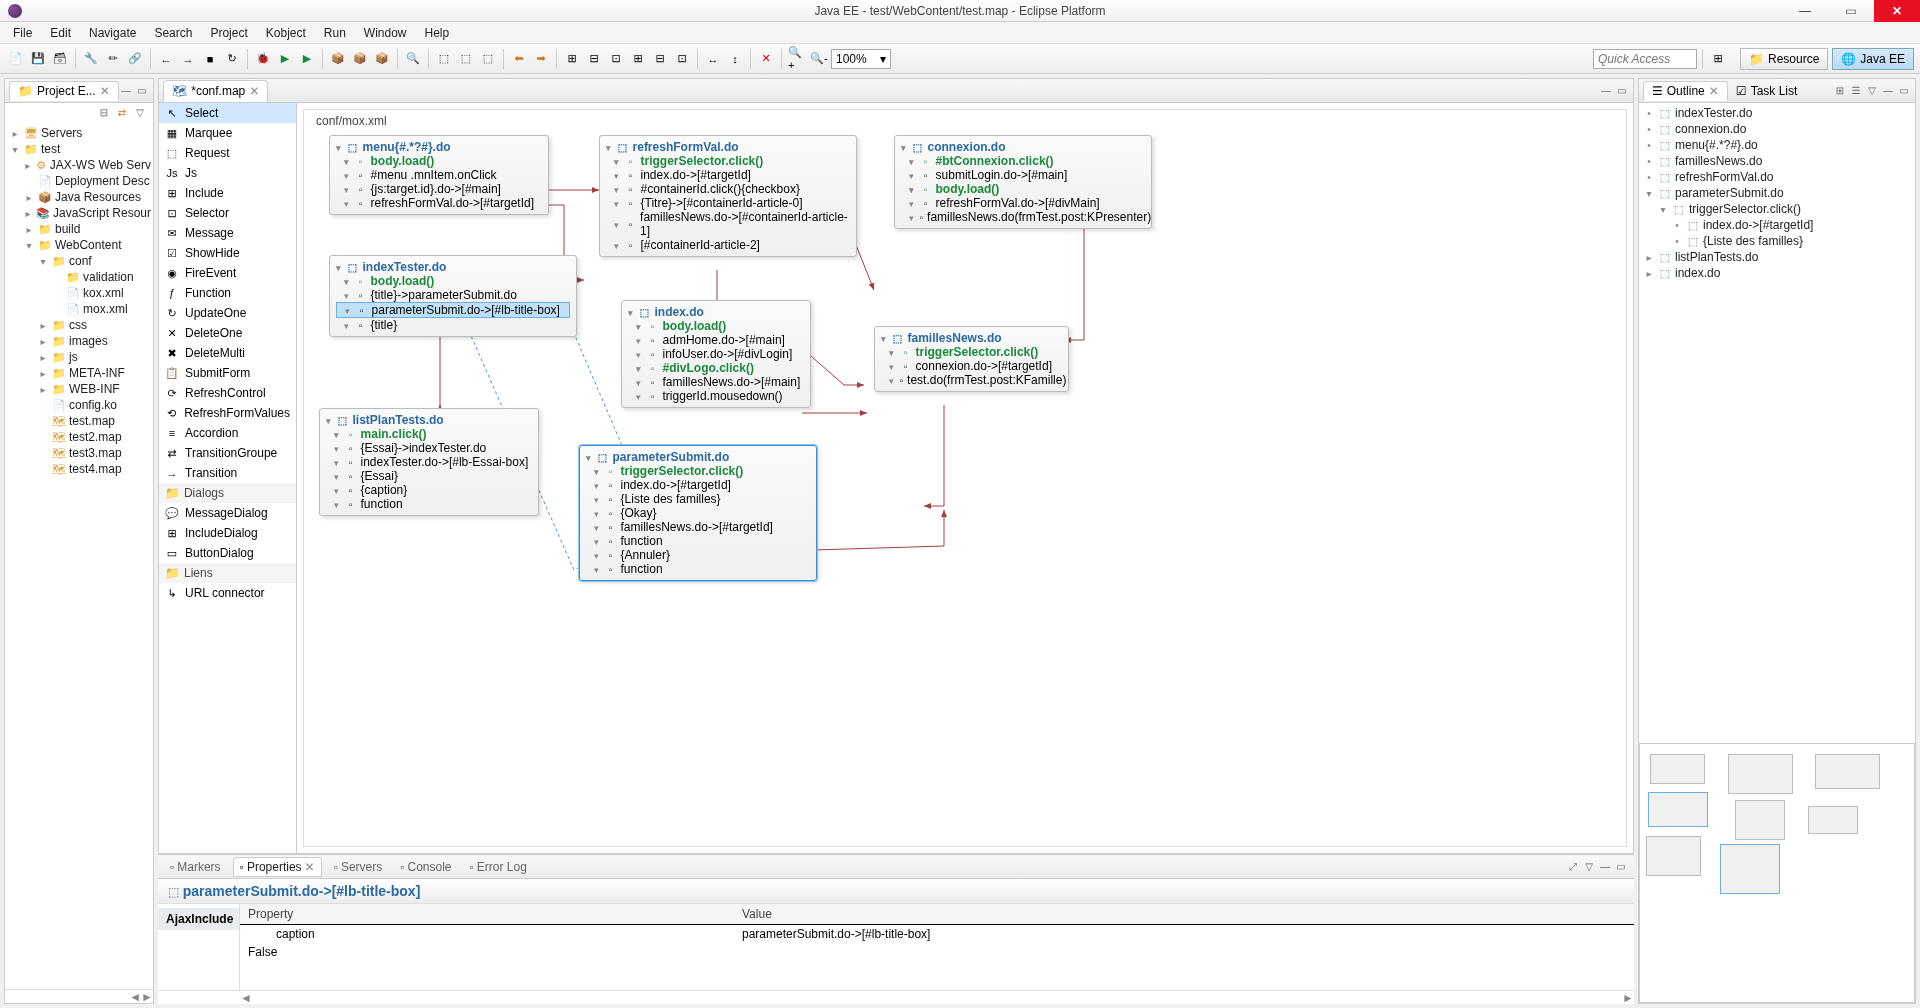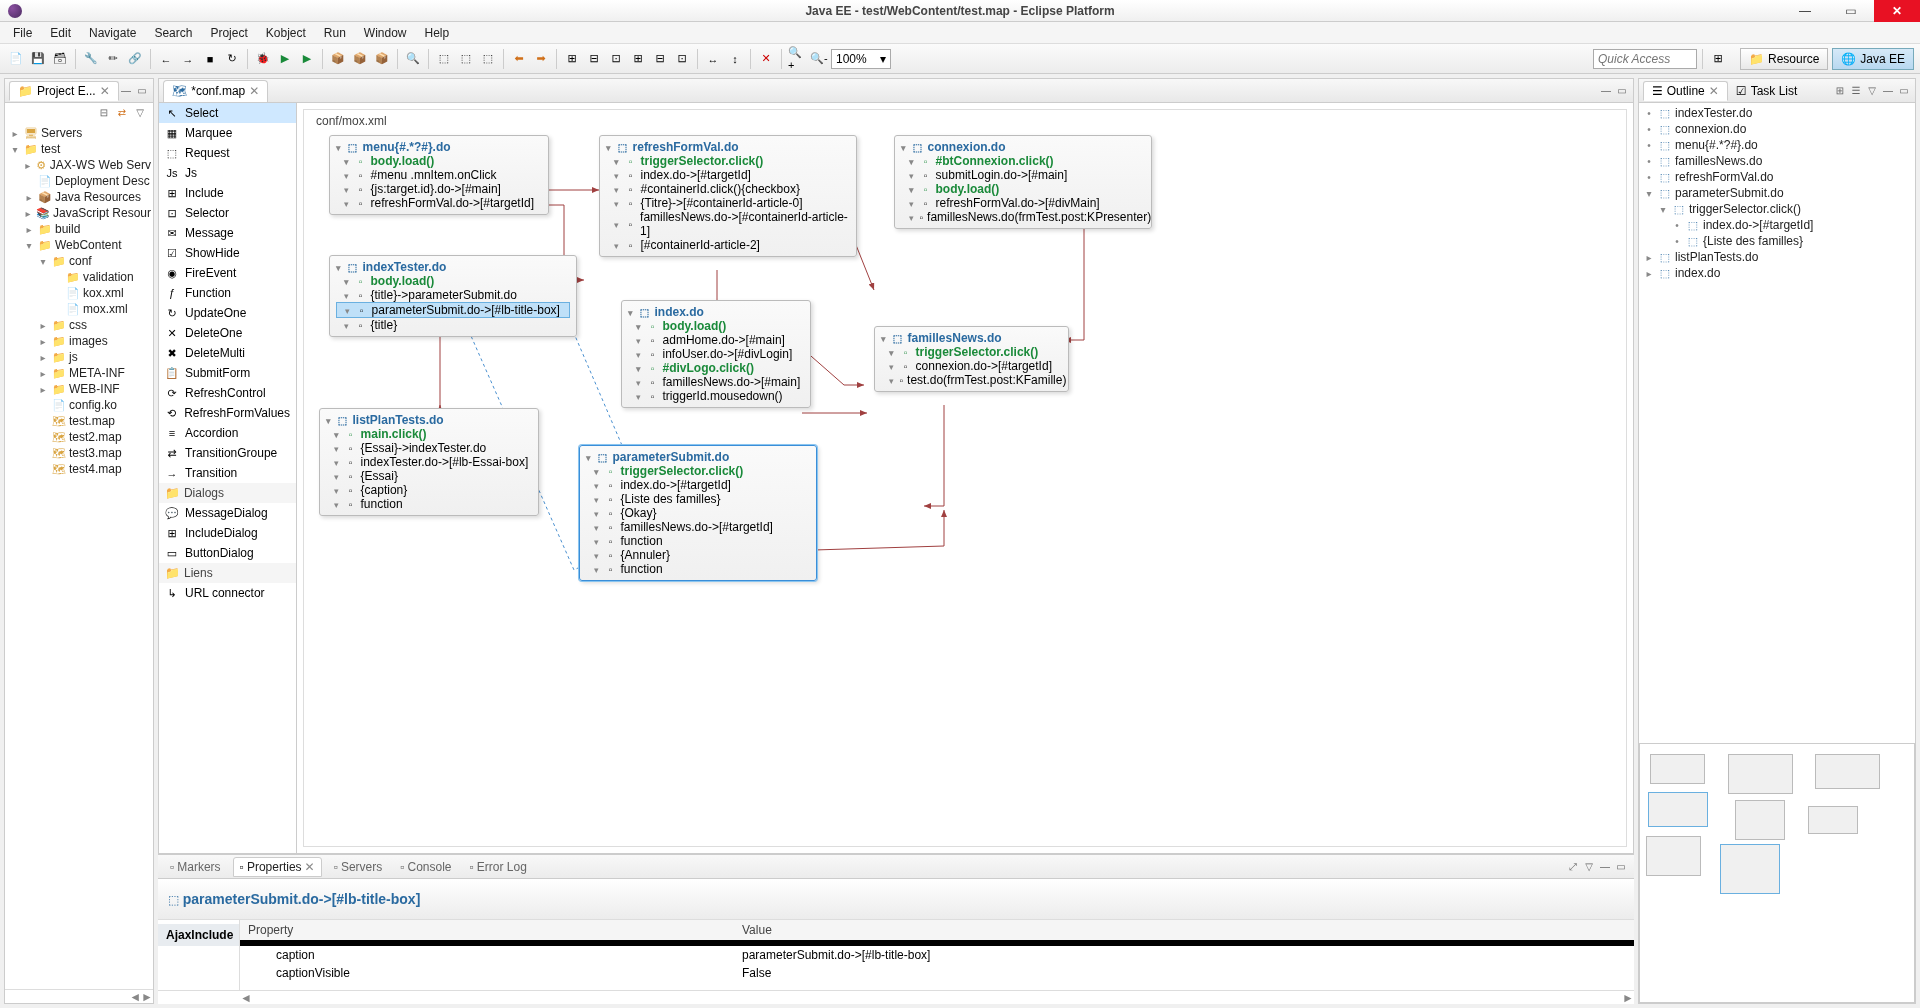--- a/index.html
+++ b/index.html
@@ -1,19 +1,19 @@
 <!DOCTYPE html>
 <html><head>
 <meta charset="utf-8">
 <style>
 * { margin:0; padding:0; box-sizing:border-box; font-family:"Segoe UI",Tahoma,sans-serif; font-size:12px; }
 body { background:#f0f0f0; width:1920px; height:1008px; overflow:hidden; }
 
 .titlebar { height:22px; background:linear-gradient(#fff,#f0f0f0); display:flex; align-items:center; border-bottom:1px solid #ccc; position:relative; }
-.titlebar .title { position:absolute; left:50%; transform:translateX(-50%); color:#444;font-weight:bold; }
+.titlebar .title { position:absolute; left:50%; transform:translateX(-50%); color:#444; }
 .titlebar .winctl { position:absolute; right:0; display:flex; }
 .titlebar .winctl div { width:46px; height:22px; display:flex; align-items:center; justify-content:center; color:#333; }
 .titlebar .winctl .close { background:#e81123; color:#fff; font-weight:bold; }
 .titlebar .eclipse-icon { width:14px; height:14px; margin-left:8px; background:radial-gradient(circle at 30% 30%, #8a4fa0, #4a2a60); border-radius:50%; }
 
 .menubar { height:22px; background:#f5f5f5; display:flex; align-items:center; padding:0 4px; border-bottom:1px solid #ddd; }
 .menubar span { padding:2px 9px; color:#222; cursor:default; }
 
 .toolbar { height:30px; background:linear-gradient(#fbfbfb,#ececec); border-bottom:1px solid #ccc; display:flex; align-items:center; padding:0 6px; gap:2px; }
 .tb-btn { width:20px; height:20px; border:1px solid transparent; border-radius:2px; display:flex; align-items:center; justify-content:center; font-size:11px; }
@@ -60,27 +60,27 @@
 .node-line { display:flex; align-items:center; gap:4px; padding-left:8px; }
 .node-line.b { color:#1a8a3a; font-weight:bold; }
 .node-line.sel { background:#bfe0f8; border:1px solid #6ab0e0; }
 .ic { width:12px; height:12px; display:inline-flex; align-items:center; justify-content:center; font-size:10px; }
 .arrow-ic::before { content:"▾"; color:#888; font-size:9px; margin-right:2px; }
 
 .bottom { height:150px; border-top:1px solid #ccc; background:#fff; display:flex; flex-direction:column; }
 .bottom-tabs { height:24px; display:flex; align-items:center; padding:0 6px; gap:6px; background:linear-gradient(#f8f8f8,#ececec); border-bottom:1px solid #ccc; }
 .btab { padding:2px 6px; color:#666; display:flex; align-items:center; gap:3px; }
 .btab.active { background:#fff; border:1px solid #ccc; color:#222; border-radius:3px 3px 0 0; }
-.prop-header { padding:12px 10px; background:linear-gradient(#fff,#ececec); border-bottom:1px solid #ddd; }
+.prop-header { padding:4px 10px; background:linear-gradient(#fff,#ececec); border-bottom:1px solid #ddd; }
 .prop-header .ptitle { color:#2a6aa0; font-size:14px; font-weight:bold; }
 .prop-body { flex:1; display:flex; }
 .prop-side { width:82px; border-right:1px solid #ddd; padding-top:4px; }
 .prop-side div { padding:4px 8px; background:#e8ecf0; font-weight:bold; }
 .prop-table { flex:1; }
-.prop-th { display:flex; background:#f5f5f5; border-bottom:6px solid #000000; }
+.prop-th { display:flex; background:#f5f5f5; border-bottom:1px solid #000000; }
 .prop-th div { padding:3px 8px; color:#444; }
 .prop-row { display:flex; }
 .prop-row div { padding:2px 8px; }
 .prop-cat { display:flex; padding:2px 4px; }
 .col-p { width:494px; } .col-v { flex:1; }
 
 .minimap { height:260px; border:1px solid #ccc; background:#fff; margin-top:6px; position:relative; overflow:hidden; }
 .mm-node { position:absolute; background:#f0f0f0; border:1px solid #bbb; }
 
 .i-folder { color:#d9a441; }
@@ -553,21 +553,20 @@
           <div class="prop-th">
             <div class="col-p">Property</div>
             <div class="col-v">Value</div>
           </div>
           <div id="prop-rows">
               <div class="prop-row">
                 <div class="col-p" style="padding-left:36px">caption</div>
                 <div class="col-v">parameterSubmit.do-&gt;[#lb-title-box]</div>
               </div>
               <div class="prop-row">
-                <div class="col-p" style="padding-left:36px">captionVisible</div>
                 <div class="col-v">False</div>
               </div>
             </div>
         </div>
       </div>
       <div style="height:14px;border-top:1px solid #ddd;display:flex;">
         <div style="width:82px"></div>
           <span class="i-gray">◄</span>
           <div style="flex:1"></div>
           <span class="i-gray">►</span>

